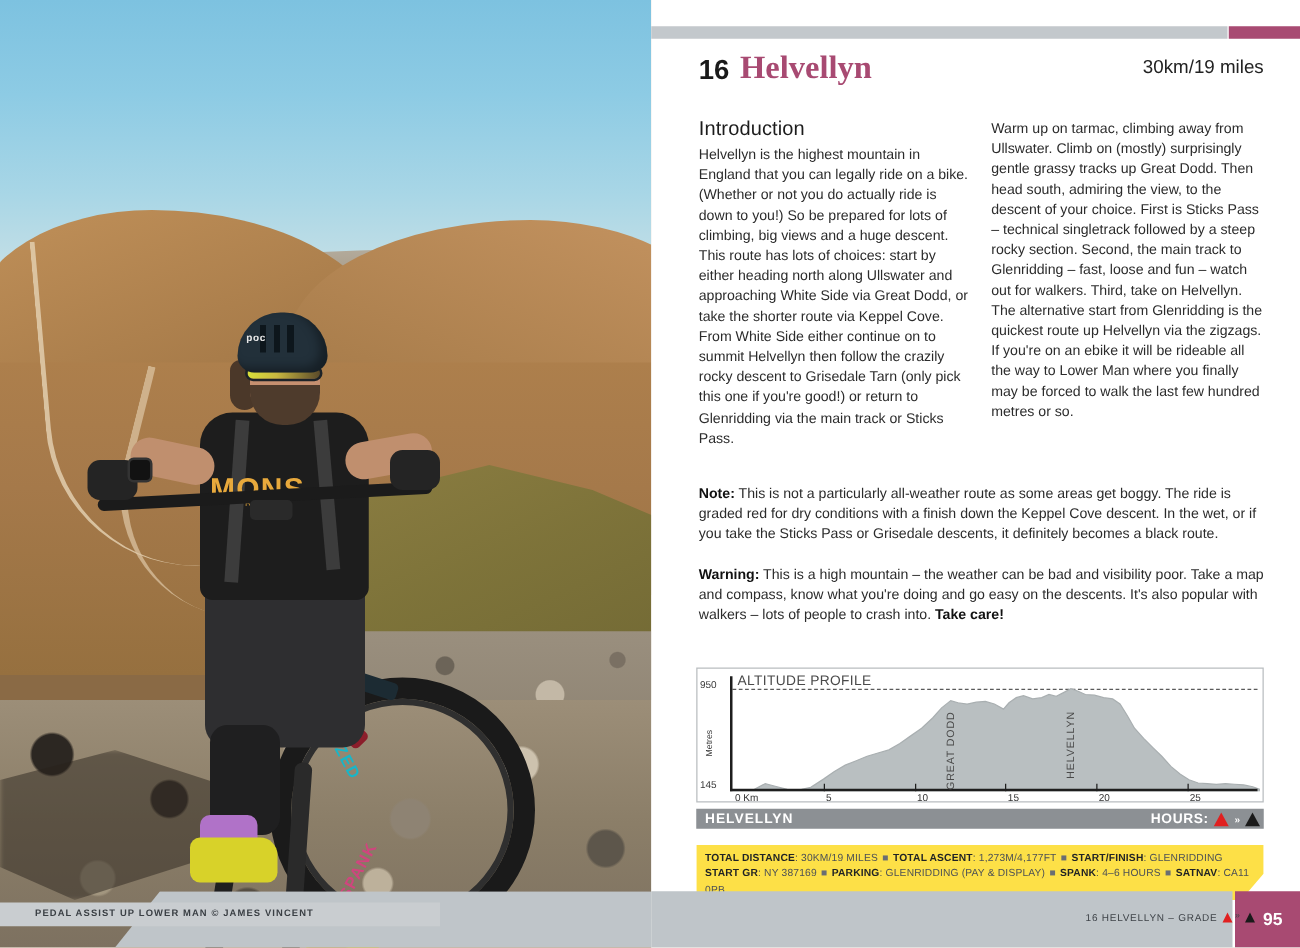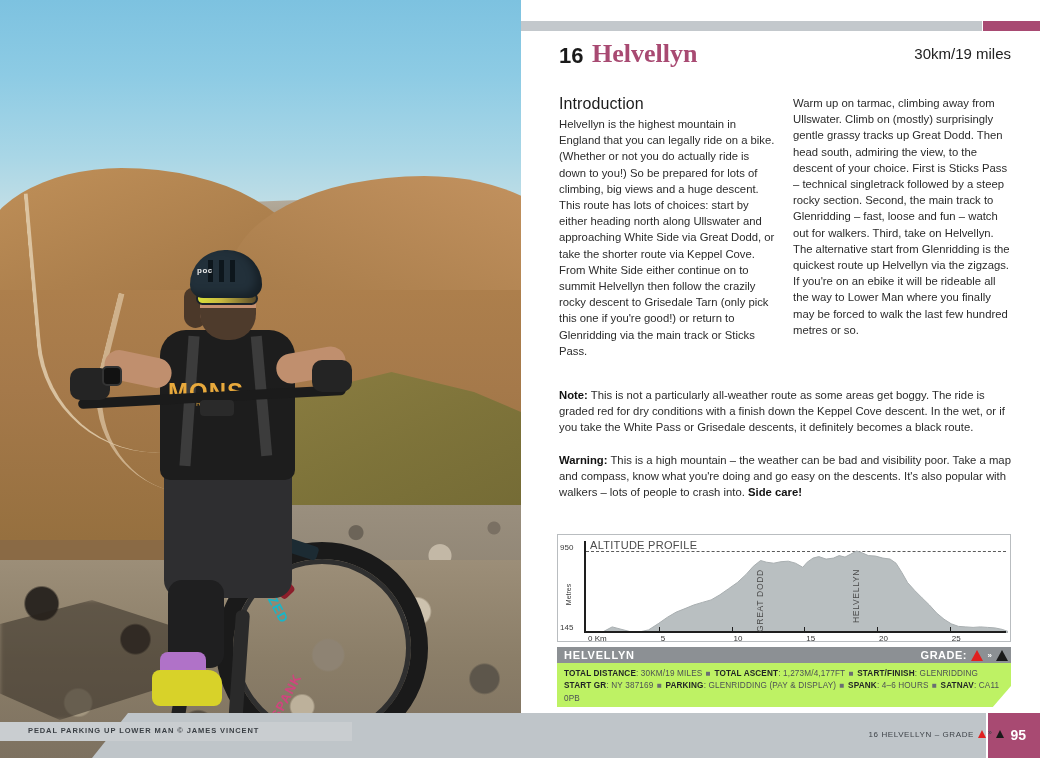--- a/index.html
+++ b/index.html
@@ -414,22 +414,22 @@
   .chev {
     position: absolute; right: 19px; top: 4px; color: #fff; font-size: 8px;
     font-weight: bold;
   }
   .tri-black {
     position: absolute; right: 3px; top: 3px;
     width: 0; height: 0; border-left: 6px solid transparent;
     border-right: 6px solid transparent; border-bottom: 11px solid #1a1a1a;
   }
   .info-body {
-    position: absolute; left: 0; top: 16px; width: 454px; height: 44px;
-    background: #bef264;
+    position: absolute; left: 0; top: 29px; width: 454px; height: 44px;
+    background: #fde047;
     clip-path: polygon(0% 0%, 100% 0%, 100% 52%, 96% 100%, 0% 100%);
     padding: 5px 8px 0 7px;
   }
   .info-line {
     font-size: 8.2px; color: #4d5155; line-height: 12.4px; letter-spacing: .15px;
   }
   .info-line b { color: #1f2225; font-weight: bold; }
   .sep { color: #6a6e72; padding: 0 1px; }
 
   
@@ -515,21 +515,21 @@
         <div class="beard"></div>
         <div class="glasses"></div>
         <div class="helmet"></div>
         <div class="helmet-vents"></div>
         <div class="poc-logo">poc</div>
       </div>
     </div>
 
     <div class="photo-footer-shape"></div>
     <div class="photo-caption-bar"></div>
-    <div class="photo-caption">PEDAL PARKING UP LOWER MAN  © JAMES VINCENT</div>
+    <div class="photo-caption">PEDAL ASSIST UP LOWER MAN  © JAMES VINCENT</div>
   </div>
 
   <div class="text-page">
 
     <div class="topbar-gray"></div>
     <div class="topbar-pink"></div>
 
     <div class="title-row">
       <span class="route-num">16</span>
       <span class="route-name">Helvellyn</span>
@@ -541,25 +541,25 @@
         <div class="col-head">Introduction</div>
         <div class="col-body">Helvellyn is the highest mountain in England that you can legally ride on a bike. (Whether or not you do actually ride is down to you!) So be prepared for lots of climbing, big views and a huge descent. This route has lots of choices: start by either heading north along Ullswater and approaching White Side via Great Dodd, or take the shorter route via Keppel Cove. From White Side either continue on to summit Helvellyn then follow the crazily rocky descent to Grisedale Tarn (only pick this one if you're good!) or return to Glenridding via the main track or Sticks Pass.</div>
       </div>
       <div class="col right">
         <div class="col-body">Warm up on tarmac, climbing away from Ullswater. Climb on (mostly) surprisingly gentle grassy tracks up Great Dodd. Then head south, admiring the view, to the descent of your choice. First is Sticks Pass – technical singletrack followed by a steep rocky section. Second, the main track to Glenridding – fast, loose and fun – watch out for walkers. Third, take on Helvellyn. The alternative start from Glenridding is the quickest route up Helvellyn via the zigzags. If you're on an ebike it will be rideable all the way to Lower Man where you finally may be forced to walk the last few hundred metres or so.</div>
       </div>
       <div class="clear"></div>
     </div>
 
     <div class="note-block">
-      <span class="lbl-bold">Note:</span><span> This is not a particularly all-weather route as some areas get boggy. The ride is graded red for dry conditions with a finish down the Keppel Cove descent. In the wet, or if you take the White Pass or Grisedale descents, it definitely becomes a black route.</span>
+      <span class="lbl-bold">Note:</span><span> This is not a particularly all-weather route as some areas get boggy. The ride is graded red for dry conditions with a finish down the Keppel Cove descent. In the wet, or if you take the Sticks Pass or Grisedale descents, it definitely becomes a black route.</span>
     </div>
 
     <div class="warn-block">
-      <span class="lbl-bold">Warning:</span><span> This is a high mountain – the weather can be bad and visibility poor. Take a map and compass, know what you're doing and go easy on the descents. It's also popular with walkers – lots of people to crash into. </span><span class="lbl-bold">Side care!</span>
+      <span class="lbl-bold">Warning:</span><span> This is a high mountain – the weather can be bad and visibility poor. Take a map and compass, know what you're doing and go easy on the descents. It's also popular with walkers – lots of people to crash into. </span><span class="lbl-bold">Take care!</span>
     </div>
 
     <div class="chart-wrap">
       <div class="chart-inner">
         <div class="chart-title">ALTITUDE PROFILE</div>
         <div class="dashed-top"></div>
         <svg class="profile-svg" width="422" height="92">
           <polygon id="profile-poly" fill="#b9bfc1" stroke="#a9afb1" stroke-width="1" points="0,92 0.0,91.5 8.7,91.3 17.5,90.5 26.2,85.9 34.9,88.2 43.7,90.5 49.5,90.7 55.3,90.5 62.6,88.9 72.8,82.3 81.5,76.2 90.2,71.1 99.0,67.6 107.7,64.0 116.4,61.4 125.1,58.9 133.9,53.8 142.6,47.7 151.3,41.6 160.1,33.4 167.3,25.3 174.6,19.5 180.4,21.2 187.7,22.2 195.0,20.7 202.3,20.2 209.5,22.2 216.8,26.3 221.2,21.2 227.0,17.1 232.8,15.6 240.1,18.1 247.4,17.1 253.2,14.6 259.0,16.1 264.8,13.1 270.7,10.0 276.5,12.0 282.3,14.6 289.6,15.1 296.9,17.1 304.1,18.1 310.0,22.2 315.8,31.4 321.6,41.6 328.9,49.7 336.1,56.9 343.4,64.0 350.7,72.1 358.0,78.2 365.2,82.8 372.5,85.4 379.8,85.9 387.1,86.4 394.4,85.9 401.6,86.4 408.9,86.9 416.2,88.4 422.0,90.5 422,92"></polygon>
         </svg>
         <div class="yaxis-line"></div>
@@ -583,21 +583,21 @@
         <div id="peaklabels">
             <div class="peak-label" style="left: 206.621px; top: 87.4733px;">GREAT DODD</div>
             <div class="peak-label" style="left: 302.662px; top: 78px;">HELVELLYN</div>
           </div>
       </div>
     </div>
 
     <div class="info-box">
       <div class="info-head">
         <span class="info-head-title">HELVELLYN</span>
-        <span class="info-head-grade">GRADE:</span>
+        <span class="info-head-grade">HOURS:</span>
         <span class="tri-red"></span>
         <span class="chev">»</span>
         <span class="tri-black"></span>
       </div>
       <div class="info-body">
         <div class="info-line" id="info-row-0"><b>TOTAL DISTANCE</b><span>: 30KM/19 MILES</span><span class="sep"> ■ </span><b>TOTAL ASCENT</b><span>: 1,273M/4,177FT</span><span class="sep"> ■ </span><b>START/FINISH</b><span>: GLENRIDDING</span></div>
         <div class="info-line" id="info-row-1"><b>START GR</b><span>: NY 387169</span><span class="sep"> ■ </span><b>PARKING</b><span>: GLENRIDDING (PAY &amp; DISPLAY)</span><span class="sep"> ■ </span><b>SPANK</b><span>: 4–6 HOURS</span><span class="sep"> ■ </span><b>SATNAV</b><span>: CA11 0PB</span></div>
         <div class="info-line" id="info-row-2"><b>OS MAP</b><span>: LANDRANGER 90</span><span class="sep"> ■ </span><b>PUB</b><span>: GLENRIDDING</span><span class="sep"> ■ </span><b>CAFE</b><span>: GLENRIDDING.</span></div>
       </div>
     </div>

